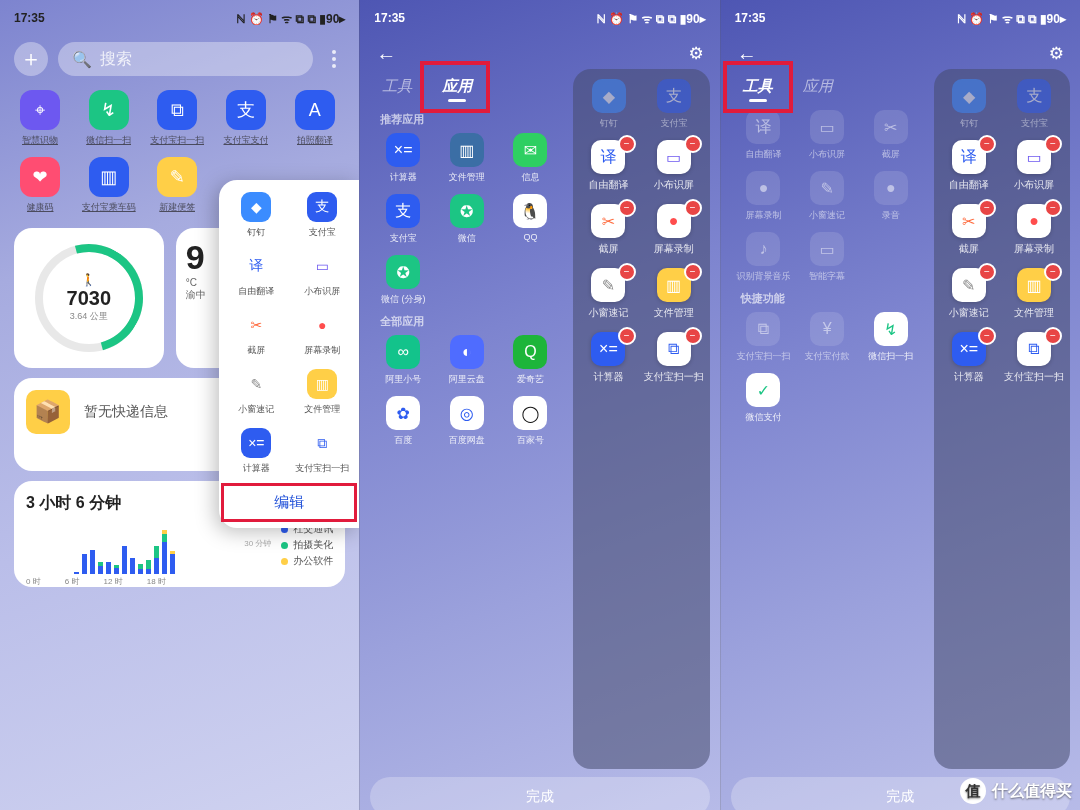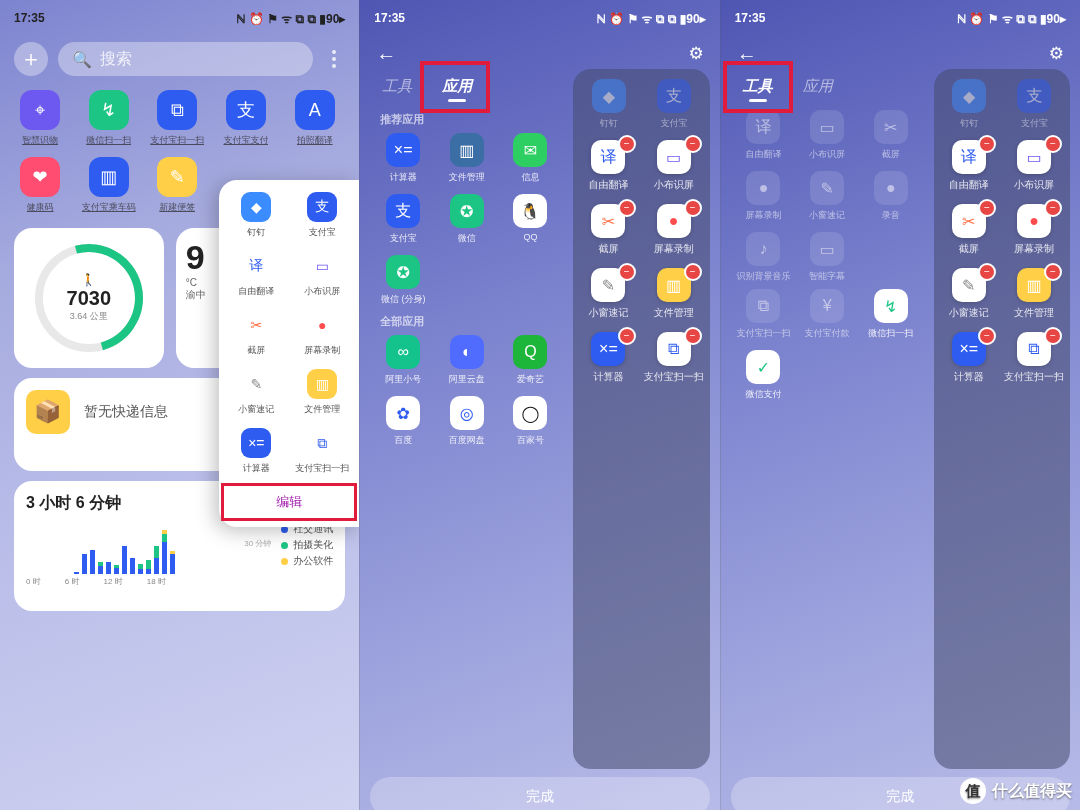--- a/index.html
+++ b/index.html
@@ -60,21 +60,21 @@
   .legend{font-size:10px;color:#555;display:flex;align-items:center;gap:5px;margin:2px 0;}
   .legend .dot{width:7px;height:7px;border-radius:50%;}
   .bars-chart{display:flex;align-items:flex-end;gap:3px;height:48px;margin-top:6px;position:relative;}
   .bars-chart .bar{width:5px;}
   .bars-axis{display:flex;justify-content:space-between;font-size:8px;color:#888;margin-top:2px;width:140px;}
   
   .overlay{position:absolute;right:0;top:180px;width:128px;background:#fff;border-radius:18px 0 0 18px;padding:12px 6px 8px 6px;box-shadow:-4px 4px 20px rgba(0,0,0,0.25);}
   .ov-grid{display:grid;grid-template-columns:1fr 1fr;gap:12px 4px;}
   .ov-cell{display:flex;flex-direction:column;align-items:center;}
   .ov-cell .lbl{color:#555;font-size:9px;}
-  .edit-btn{margin-top:10px;padding:8px 0;text-align:center;font-size:13px;color:#a21caf;position:relative;}
+  .edit-btn{margin-top:10px;padding:8px 0;text-align:center;font-size:15px;color:#1d4ed8;position:relative;}
   .edit-box{position:absolute;left:-4px;right:-4px;top:-2px;bottom:-2px;border:3px solid var(--red-box);}
   
   .p23-head{display:flex;align-items:center;justify-content:space-between;padding:10px 16px 4px 16px;color:#fff;}
   .back{font-size:20px;color:#fff;}
   .gear{font-size:17px;color:#fff;}
   .p23-body{display:flex;gap:10px;padding:0 10px 0 10px;height:calc(100% - 110px);}
   .p23-left{flex:1.55;display:flex;flex-direction:column;}
   .p23-right{flex:1;background:var(--panel-side);border-radius:18px;padding:10px 6px;overflow:hidden;}
   .tabs{display:flex;gap:26px;padding:4px 10px 10px 10px;font-size:15px;color:rgba(255,255,255,0.55);position:relative;}
   .tab{position:relative;padding:4px 2px;font-style:italic;}
@@ -180,21 +180,21 @@
     <div class="parcel">
       <div class="parcel-ico">📦</div>
       <div style="font-size:14px;color:#555;">暂无快递信息</div>
     </div>
     <div class="parcel-link">
       <span>⬡</span>
       <span>全部快递 &gt;</span>
     </div>
   </div>
 
-  <div class="card" style="padding-bottom:24px;">
+  <div class="card" style="padding-bottom:0;">
     <div class="usage-title">3 小时 6 分钟</div>
     <div style="display:flex;gap:10px;margin-top:6px;">
       <div style="flex:1;">
         <div style="position:relative;">
           <div style="position:absolute;right:0;top:-2px;font-size:8px;color:#aaa;">60 分钟</div>
           <div style="position:absolute;right:0;top:18px;font-size:8px;color:#aaa;">30 分钟</div>
         </div>
         <div class="bars-chart" id="usage-bars">
               <div class="bar" style="display: flex; flex-direction: column-reverse; width: 5px;"></div>
               <div class="bar" style="display: flex; flex-direction: column-reverse; width: 5px;"></div>
@@ -500,20 +500,21 @@
             </div>
             <div class="lcell">
               <div class="icn sm dim-ico" style="background: rgb(255, 255, 255); color: rgb(46, 92, 240);">♪</div>
               <div class="lbl dim">识别背景音乐</div>
             </div>
             <div class="lcell">
               <div class="icn sm dim-ico" style="background: rgb(255, 255, 255); color: rgb(46, 92, 240);">▭</div>
               <div class="lbl dim">智能字幕</div>
             </div>
           </div>
+      <div class="sec-title">快捷功能</div>
       <div class="left-grid" id="p3-quick">
             <div class="lcell">
               <div class="icn sm dim-ico" style="background: rgb(255, 255, 255); color: rgb(46, 92, 240);">⧉</div>
               <div class="lbl dim">支付宝扫一扫</div>
             </div>
             <div class="lcell">
               <div class="icn sm dim-ico" style="background: rgb(255, 255, 255); color: rgb(46, 92, 240);">¥</div>
               <div class="lbl dim">支付宝付款</div>
             </div>
             <div class="lcell">

